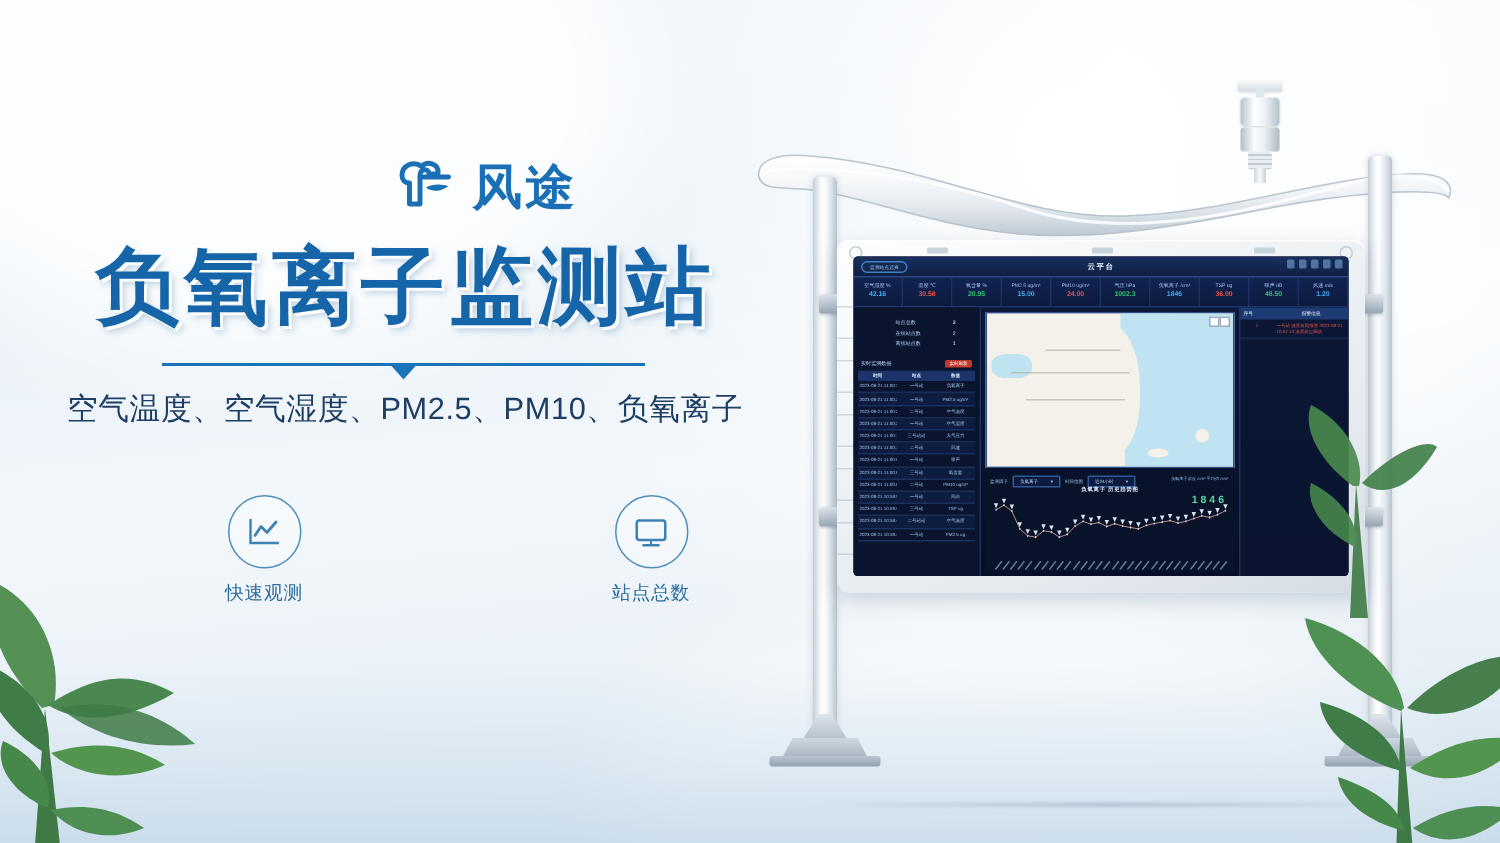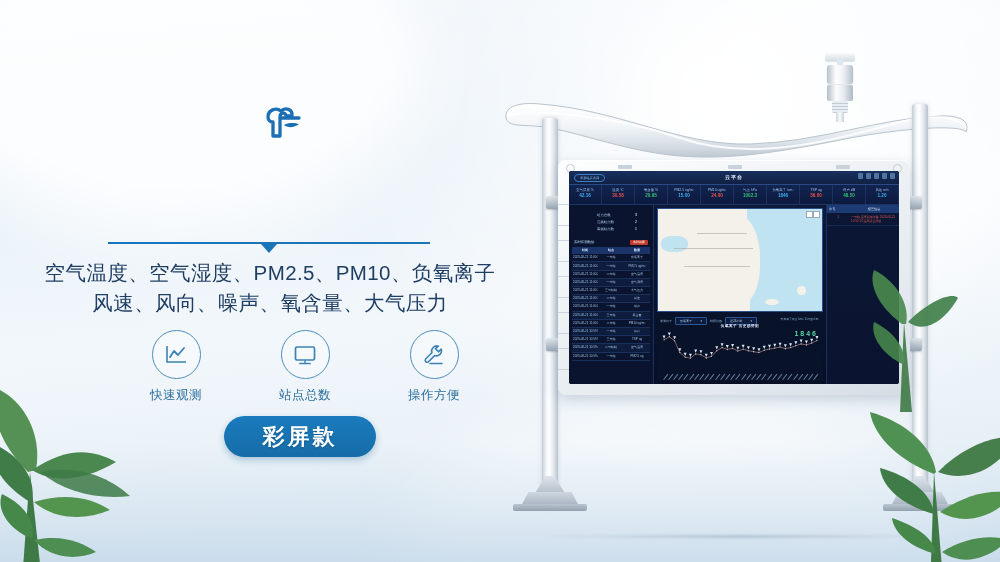--- a/index.html
+++ b/index.html
@@ -206,31 +206,32 @@
     <div class="logo">
       <div class="logo-mark">
         <svg width="48" height="48" viewBox="0 0 48 48">
           <path d="M10 17 C10 10, 18 7, 23 11 C27 7, 35 9, 34 16
                    L28 16 C28 12, 22 12, 22 17 L22 36 L15 36 L15 22
                    C12 22, 10 20, 10 17 Z" fill="none" stroke="#1b6fb5" stroke-width="3.3" stroke-linejoin="round"></path>
           <path d="M24 18 L41 18" stroke="#1b6fb5" stroke-width="3.3" stroke-linecap="round"></path>
           <path d="M26 25 C31 22, 37 23, 41 24 C36 28, 30 28, 26 25 Z" fill="#1b6fb5"></path>
         </svg>
       </div>
-    </div>
-
+      <div class="logo-text">风途</div>
+    </div>
+
+    <div class="title">负氧离子监测站</div>
 
     <div class="divider">
       <div class="ln"></div>
       <div class="tri"></div>
     </div>
 
     <div class="subtitle">
       <div>空气温度、空气湿度、PM2.5、PM10、负氧离子</div>
-      <div>风速、风向、噪声、氧含量、大气压力</div>
     </div>
 
     <div class="features">
       <div class="feat">
         <div class="feat-circle">
           <svg width="26" height="24" viewBox="0 0 26 24">
             <path d="M4 3 L4 19 L23 19" fill="none" stroke="#3d82b4" stroke-width="1.6"></path>
             <path d="M7 14 L11 8 L15 12 L21 5" fill="none" stroke="#3d82b4" stroke-width="1.8" stroke-linecap="round" stroke-linejoin="round"></path>
           </svg>
         </div>
@@ -242,35 +243,22 @@
         <div class="feat-circle">
           <svg width="26" height="24" viewBox="0 0 26 24">
             <rect x="3.5" y="4" width="19" height="13" rx="1.6" fill="none" stroke="#3d82b4" stroke-width="1.7"></rect>
             <path d="M8 20.5 L18 20.5" stroke="#3d82b4" stroke-width="1.7" stroke-linecap="round"></path>
             <path d="M13 17 L13 20.5" stroke="#3d82b4" stroke-width="1.4"></path>
           </svg>
         </div>
         <div class="feat-label">站点总数</div>
       </div>
 
-      <div class="feat">
-        <div class="feat-circle">
-          <svg width="26" height="26" viewBox="0 0 26 26">
-            <path d="M17.5 4.2 a5.2 5.2 0 0 0 -6.6 6.6 L4.6 17 a2 2 0 0 0 2.8 2.8 l6.2 -6.2
-                     a5.2 5.2 0 0 0 6.6 -6.6 L17.6 9.8 L14.4 6.6 Z" fill="none" stroke="#3d82b4" stroke-width="1.6" stroke-linejoin="round"></path>
-            <path d="M9 21.5 L21 21.5" stroke="#3d82b4" stroke-width="1.5" stroke-linecap="round"></path>
-          </svg>
-        </div>
-        <div class="feat-label">操作方便</div>
-      </div>
-    </div>
-
-    <div class="cta">
-      <span>彩屏款</span>
-    </div>
+    </div>
+
   </div>
 
   <div class="product">
 
     <div class="canopy">
       <svg width="470" height="72" viewBox="0 0 470 72">
         <defs>
           <linearGradient id="cg" x1="0" y1="0" x2="0" y2="1">
             <stop offset="0%" stop-color="#ffffff"></stop>
             <stop offset="42%" stop-color="#f2f5f8"></stop>

